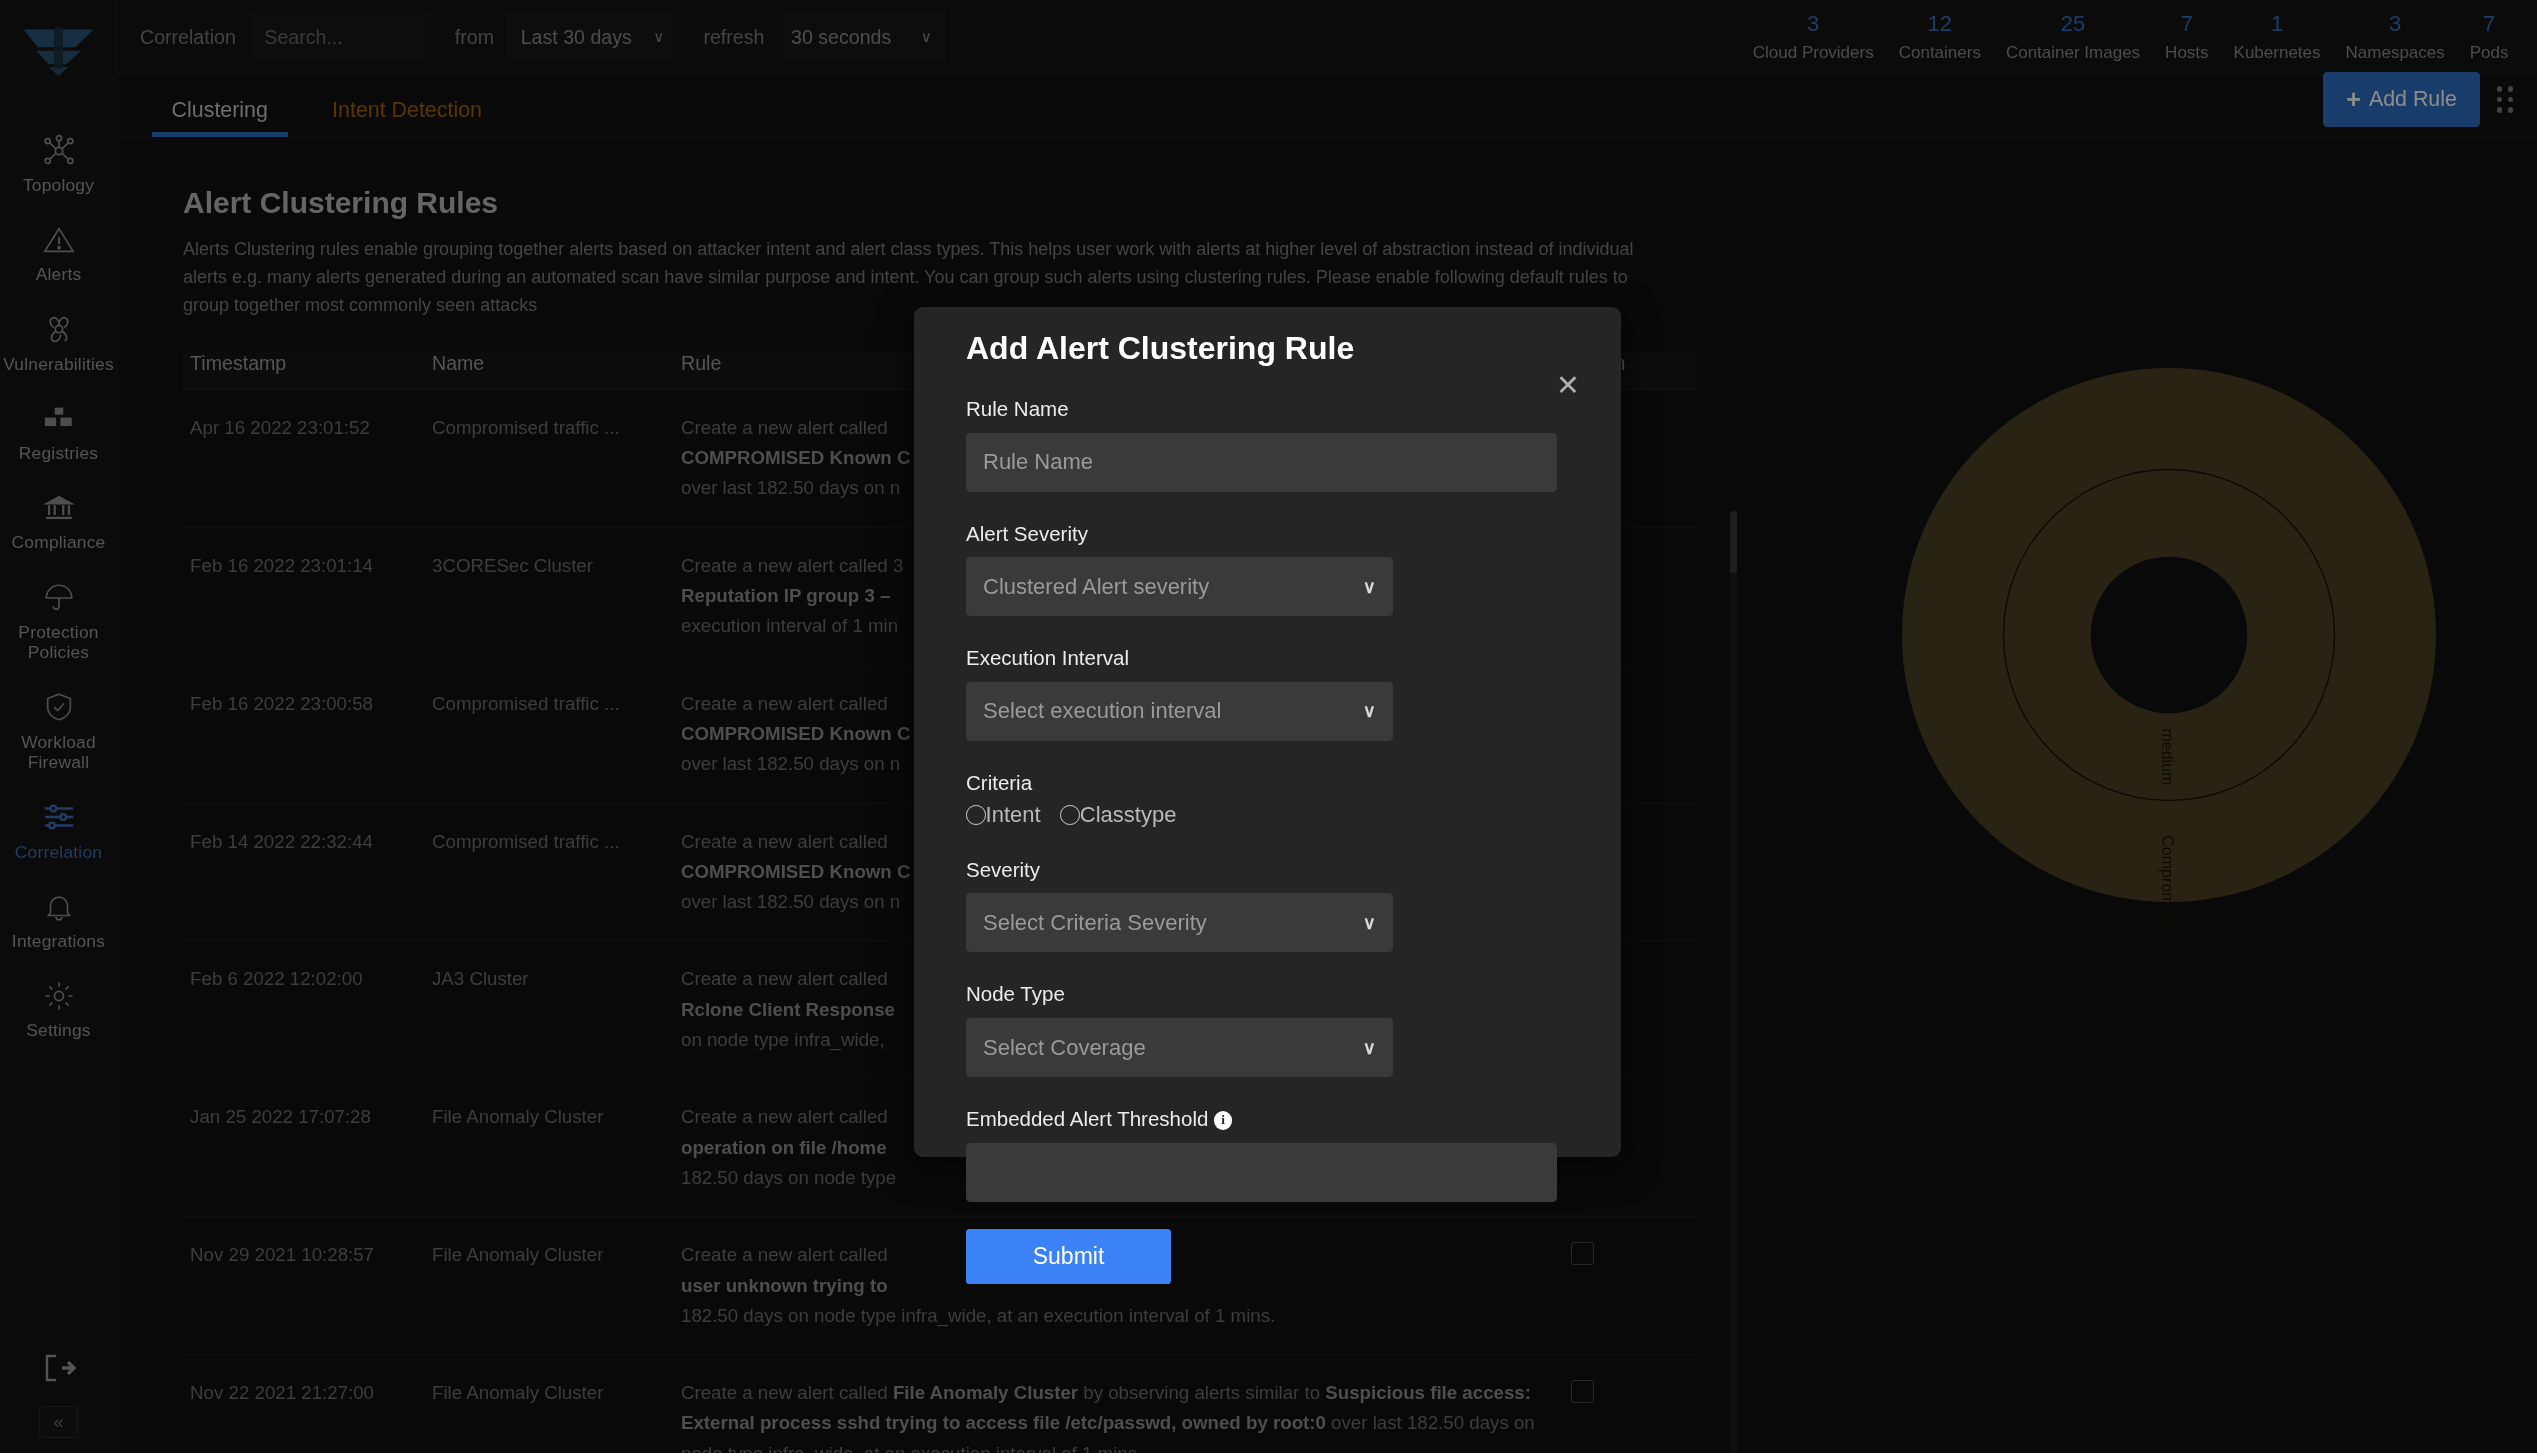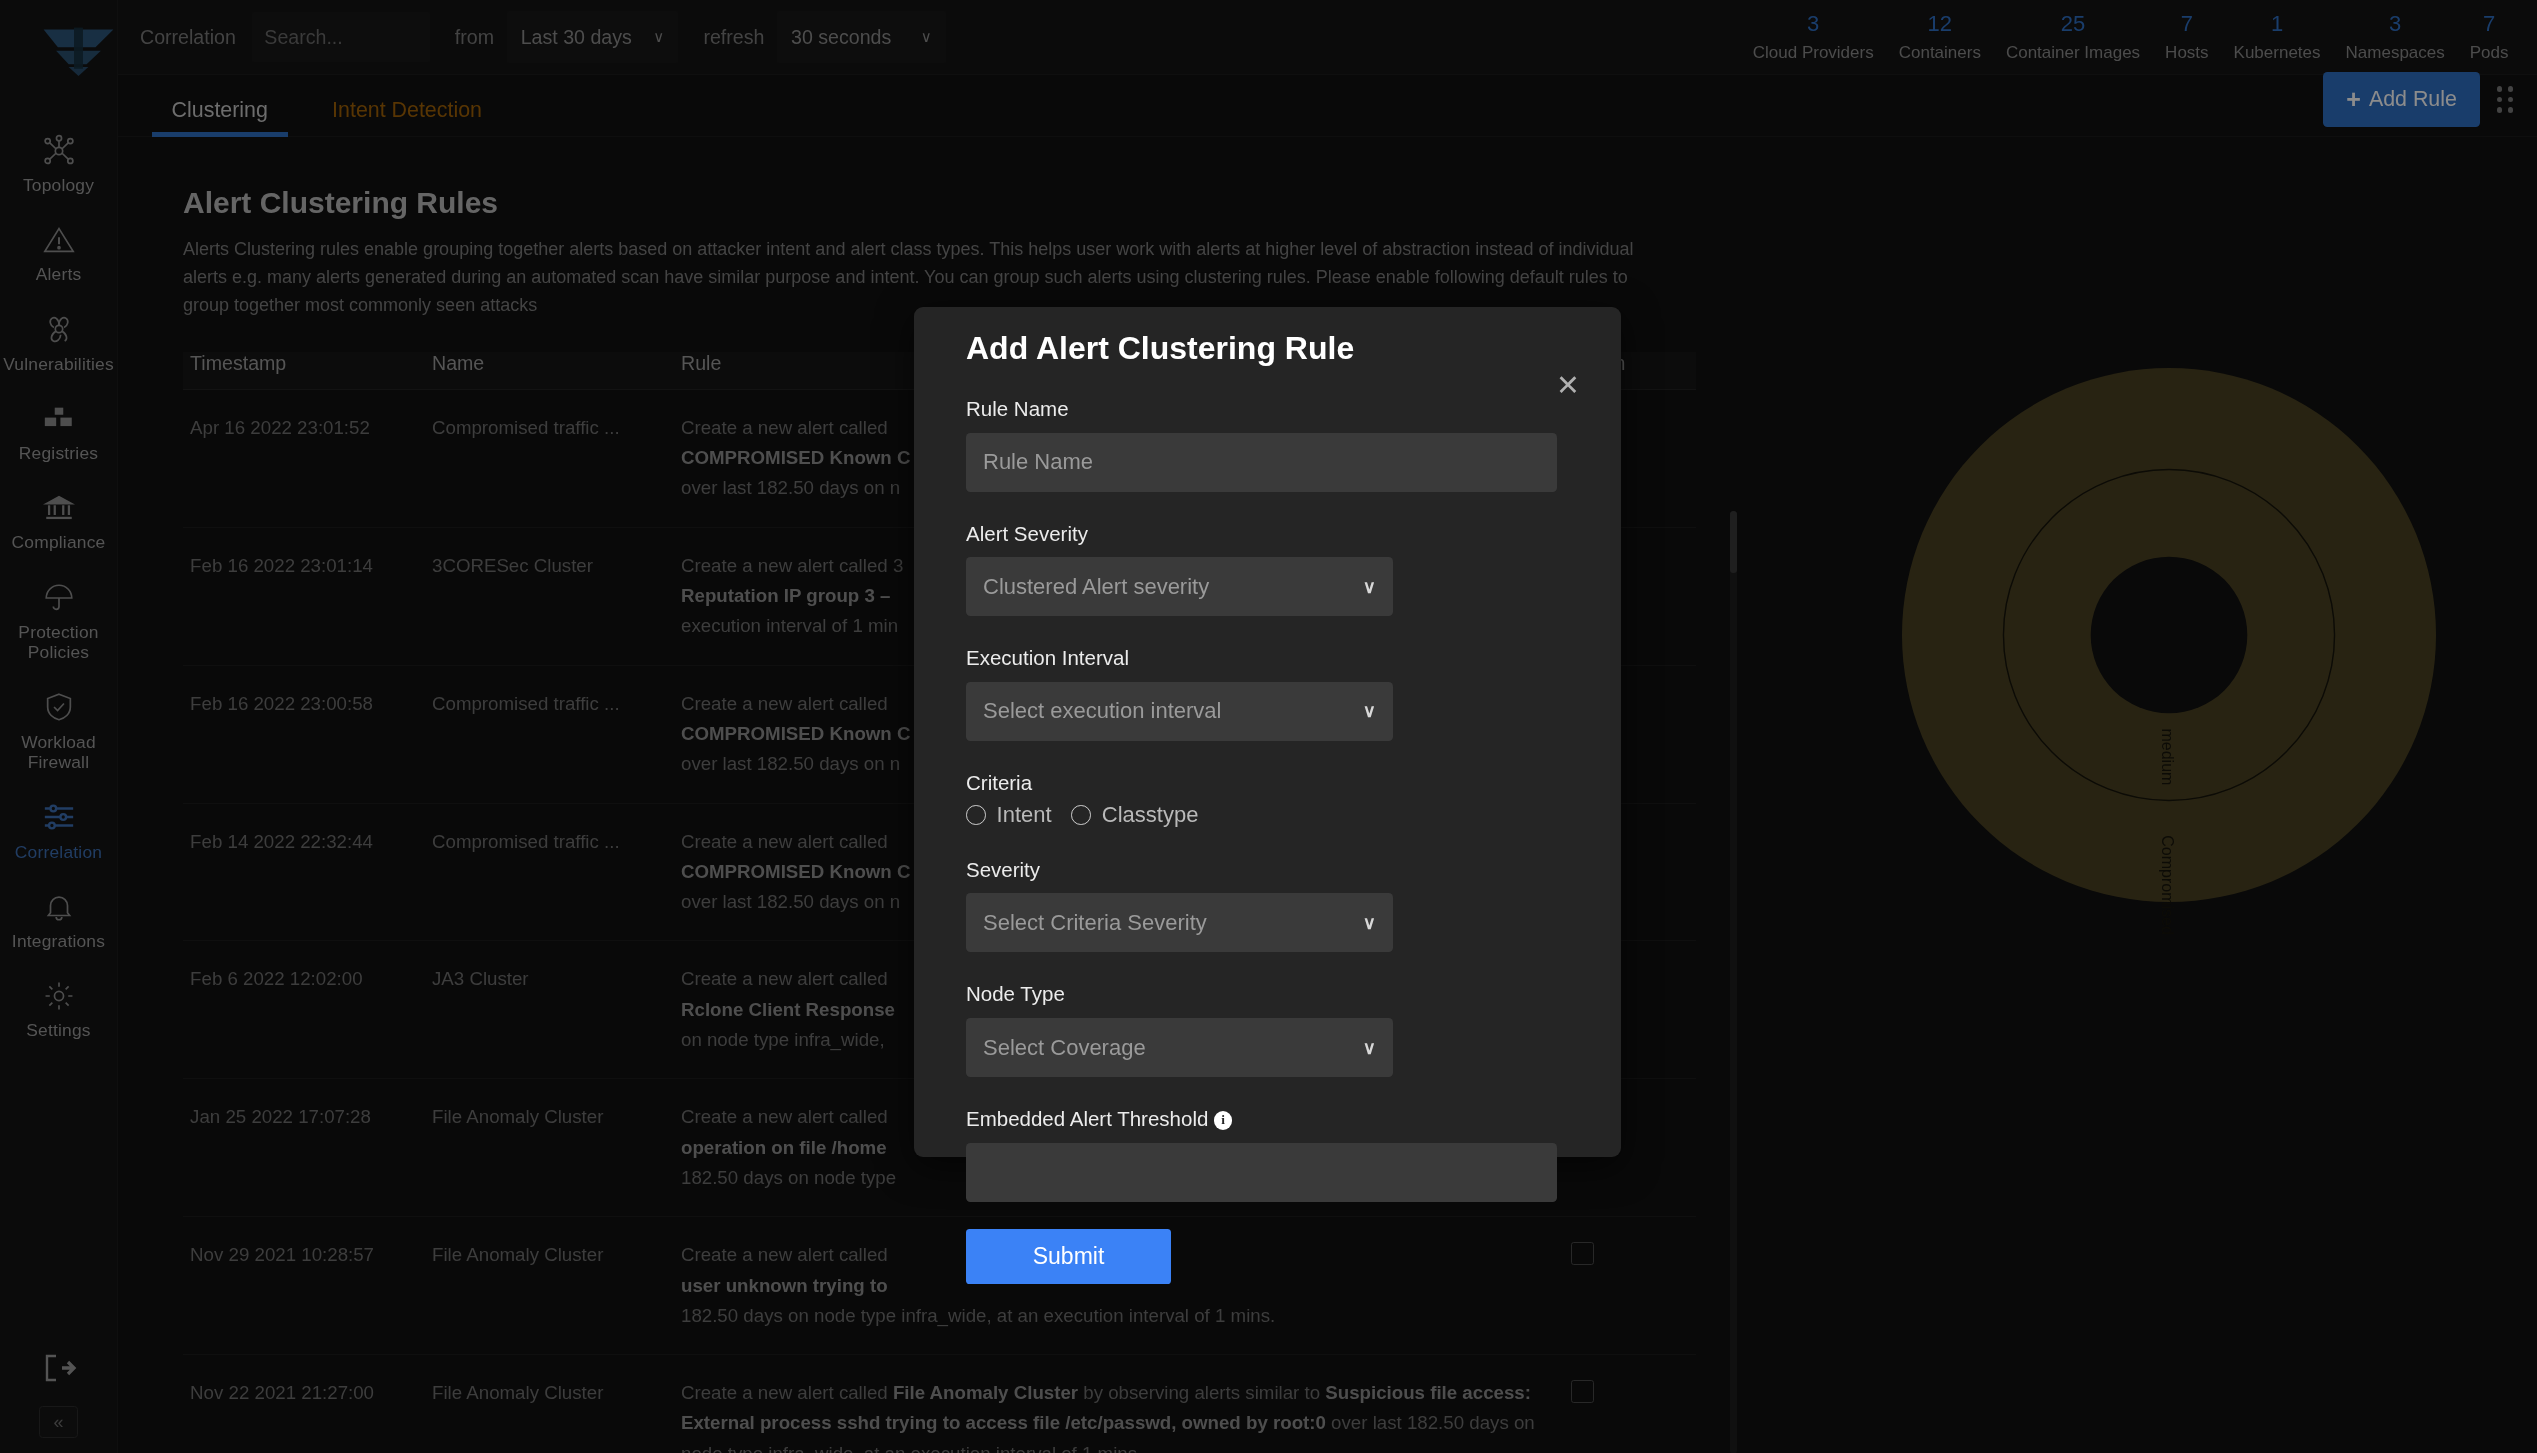--- a/index.html
+++ b/index.html
@@ -8,21 +8,21 @@
     background: #111111;
     font-family: "Liberation Sans", sans-serif;
     overflow: hidden;
   }
   #app { position: relative; width: 2538px; height: 1454px; background: #111111; }
 
   
   .sidebar {
     position: absolute; left: 0; top: 0; width: 118px; height: 1454px;
     background: #141414; border-right: 0.9px solid #1d1d1d;
-    display: flex; flex-direction: column; align-items: flex-end;
+    display: flex; flex-direction: column; align-items: center;
   }
   .logo { margin-top: 24px; width: 77px; height: 53px; }
   .nav { margin-top: 43px; width: 100%; display: flex; flex-direction: column; align-items: center; }
   .nav-item {
     width: 100%; padding: 12.5px 3.6px 14.2px; display: flex; flex-direction: column;
     align-items: center; gap: 6.2px; cursor: pointer; text-decoration: none;
   }
   .nav-icon { width: 36px; height: 36px; display: flex; align-items: center; justify-content: center; }
   .nav-icon svg { width: 34px; height: 34px; }
   .nav-label {
@@ -138,21 +138,21 @@
   }
   .f-input::placeholder { color: #9a9a9a; }
   .f-select {
     margin-top: 11.6px; width: 427px; height: 59px; background: #3a3a3a; border-radius: 4.4px;
     display: flex; align-items: center; justify-content: space-between; padding: 0 17px;
     cursor: pointer;
   }
   .f-select .ph { font-size: 22px; color: #9a9a9a; }
   .f-select .chev { font-size: 18px; color: #d8d8d8; font-weight: bold; }
   .radios { display: flex; align-items: center; gap: 19.6px; margin-top: 7.1px; }
-  .radio { display: flex; align-items: center; gap: 11px; cursor: pointer; }
+  .radio { display: flex; align-items: center; gap: 0; cursor: pointer; }
   .radio-dot { width: 19.6px; height: 19.6px; border: 1.8px solid #cfcfcf; border-radius: 50%; }
   .radio span { font-size: 22px; color: #b9b9b9; }
   .info-i {
     display: inline-flex; align-items: center; justify-content: center;
     width: 18.7px; height: 18.7px; border-radius: 50%; background: #ffffff; color: #252525;
     font-size: 13.3px; font-weight: bold; font-family: "Liberation Serif", serif;
     margin-left: 5.3px; vertical-align: 1.8px; cursor: pointer;
   }
   .submit-btn {
     margin-top: 27px; width: 205px; height: 55px; background: #3b82f6; color: #fff;

